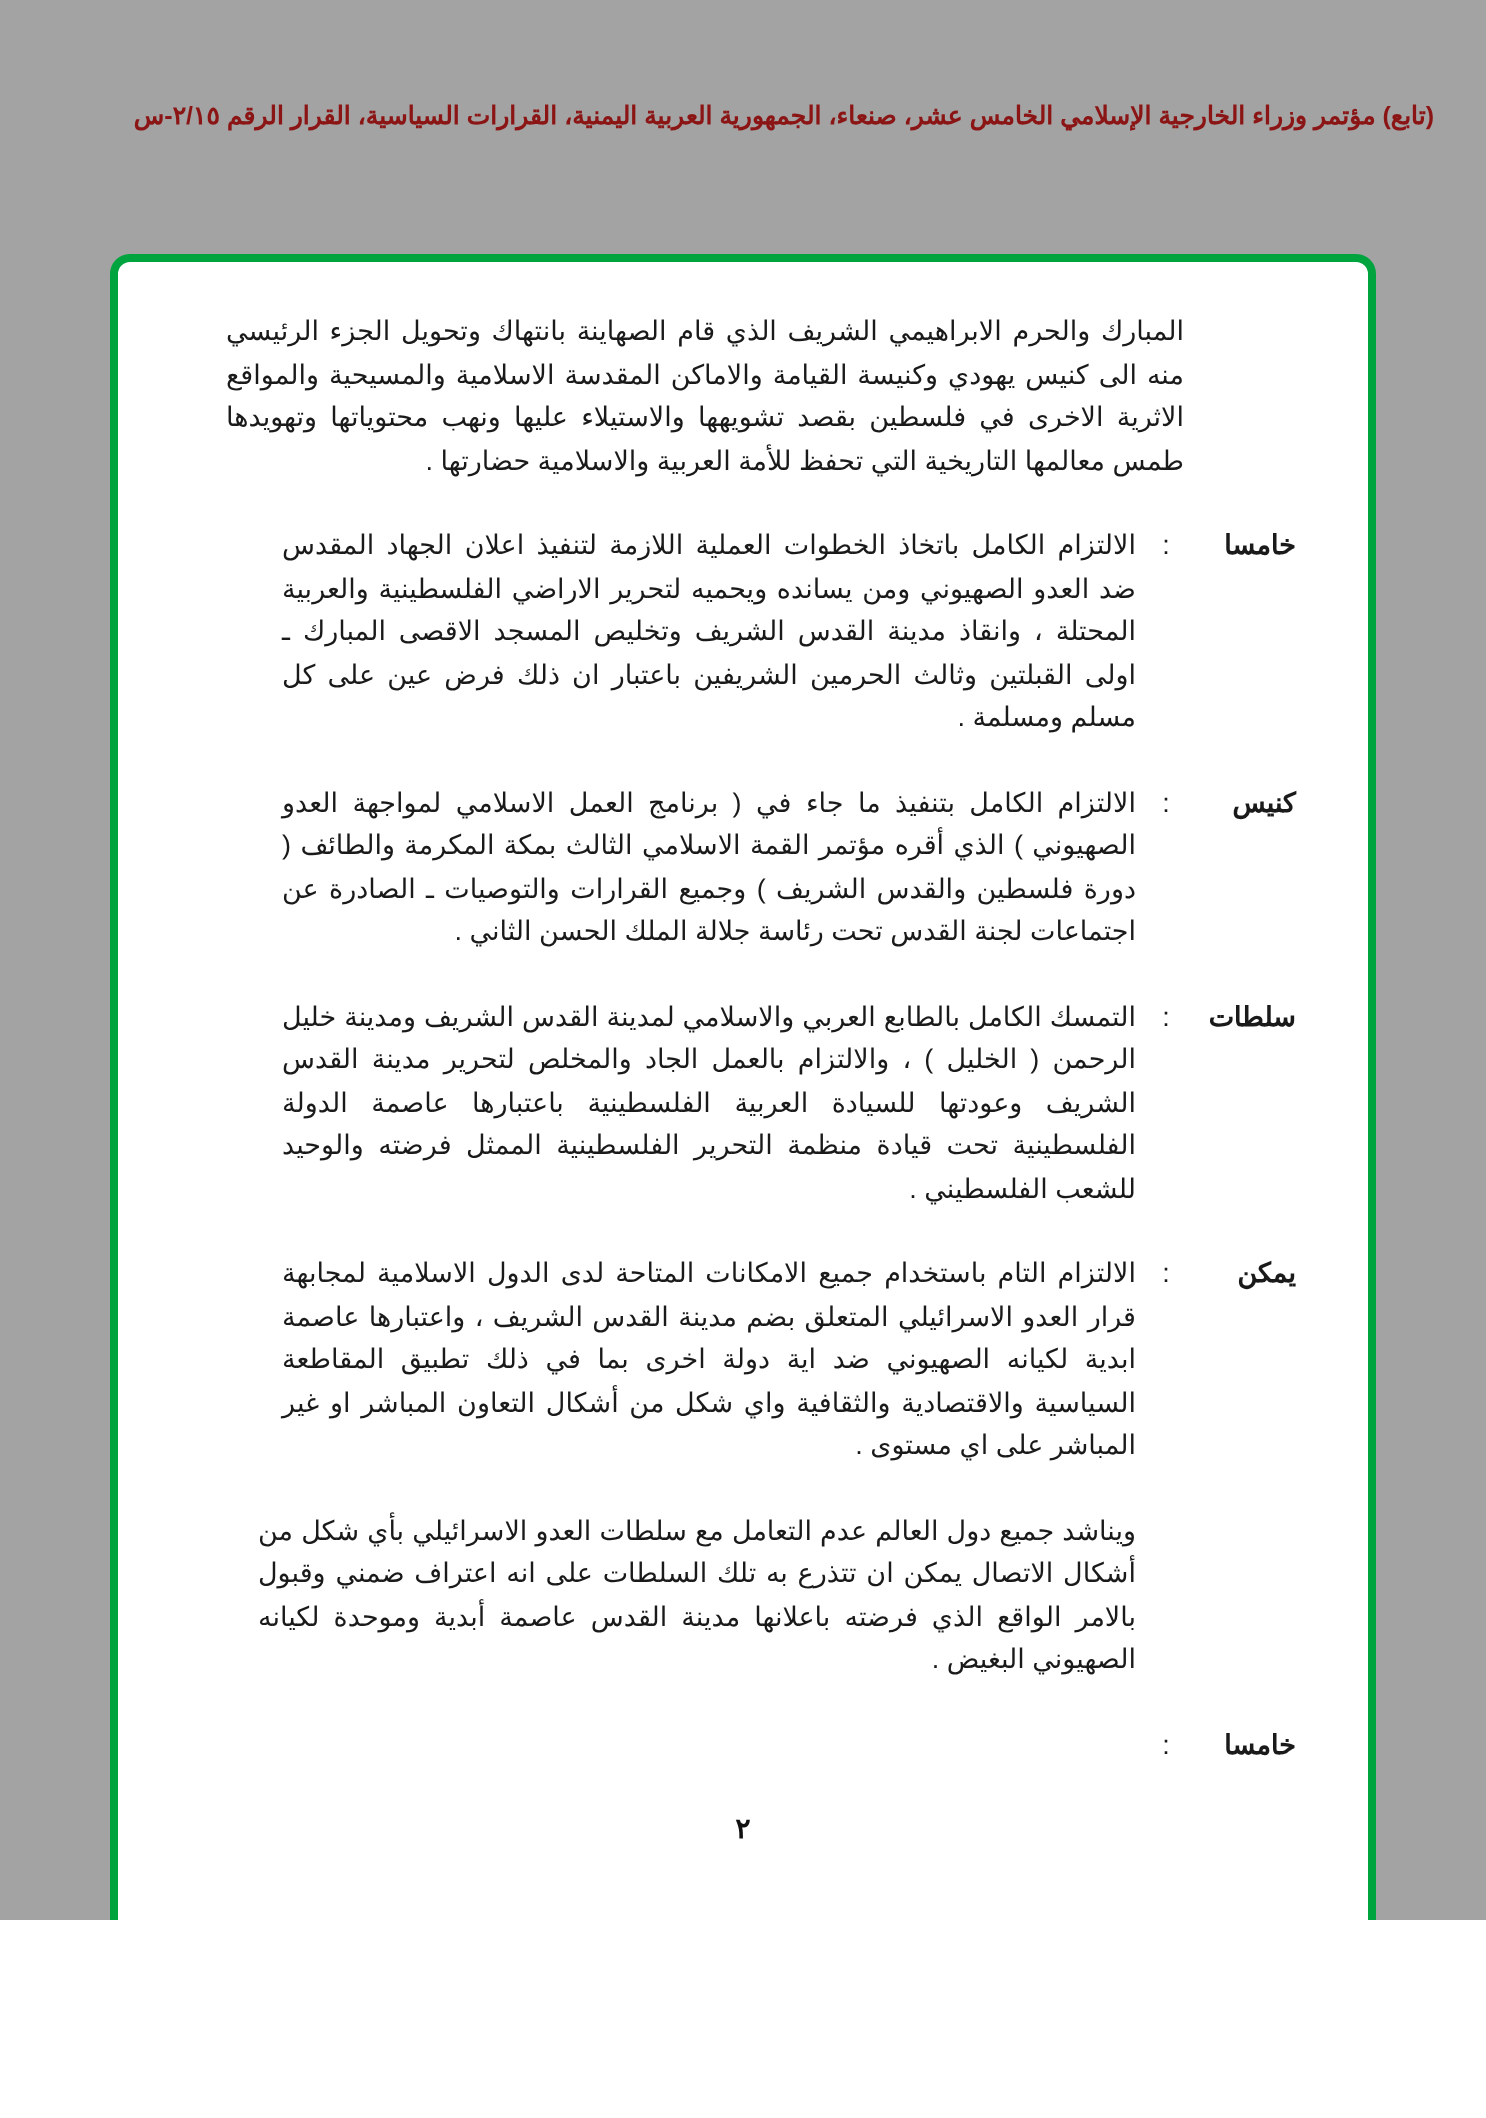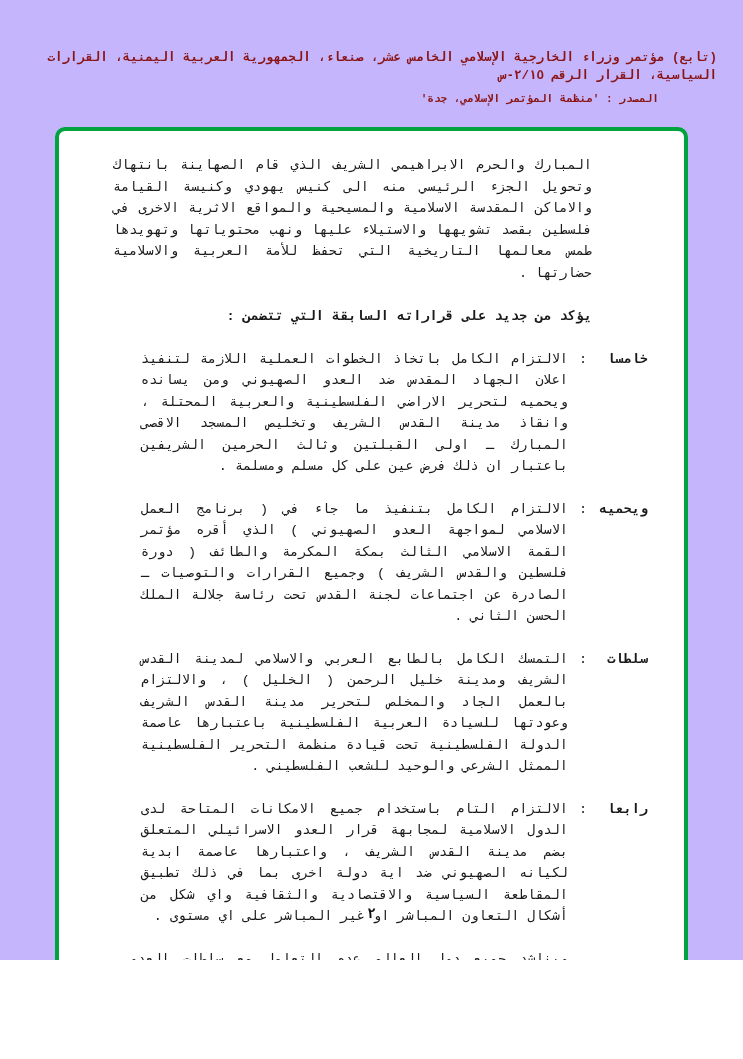--- a/index.html
+++ b/index.html
@@ -4,24 +4,24 @@
 <style>
   html, body {
     margin: 0;
     padding: 0;
     background: #ffffff;
   }
   .page {
     position: relative;
     width: 743px;
     height: 960px;
-    background: #c4b5fd;
+    background: #a3a3a3;
     overflow: hidden;
     direction: rtl;
-    font-family: Liberation Mono, monospace;
+    font-family: Liberation Sans, sans-serif;
     color: #1a1a1a;
   }
   .doc-header {
     padding: 50px 26px 0 26px;
     text-align: right;
     color: #8b1414;
   }
   .header-line1 {
     font-size: 12.5px;
     font-weight: bold;
@@ -99,49 +99,47 @@
     color: #111111;
   }
 </style>
 </head>
 <body>
 
 <div class="page">
 
   <header class="doc-header">
     <div class="header-line1">(تابع) مؤتمر وزراء الخارجية الإسلامي الخامس عشر، صنعاء، الجمهورية العربية اليمنية، القرارات السياسية، القرار الرقم ٢/١٥-س</div>
-    <div class="header-line2">المصدر : 'منظمة المؤتمر الإسلامي، جدة'</div>
   </header>
 
   <div class="green-box body-text">
 
     <p class="intro-para">المبارك والحرم الابراهيمي الشريف الذي قام الصهاينة بانتهاك وتحويل الجزء الرئيسي منه الى كنيس يهودي وكنيسة القيامة والاماكن المقدسة الاسلامية والمسيحية والمواقع الاثرية الاخرى في فلسطين بقصد تشويهها والاستيلاء عليها ونهب محتوياتها وتهويدها طمس معالمها التاريخية التي تحفظ للأمة العربية والاسلامية حضارتها .</p>
 
-    <p class="affirm-line">يؤكد من جديد على قراراته السابقة التي تتضمن :</p>
 
     <div class="item">
       <div class="item-label">خامسا</div>
       <div class="item-colon">:</div>
       <div class="item-text">الالتزام الكامل باتخاذ الخطوات العملية اللازمة لتنفيذ اعلان الجهاد المقدس ضد العدو الصهيوني ومن يسانده ويحميه لتحرير الاراضي الفلسطينية والعربية المحتلة ، وانقاذ مدينة القدس الشريف وتخليص المسجد الاقصى المبارك ـ اولى القبلتين وثالث الحرمين الشريفين باعتبار ان ذلك فرض عين على كل مسلم ومسلمة .</div>
     </div>
 
     <div class="item">
-      <div class="item-label">ويحميه</div>
+      <div class="item-label">كنيس</div>
       <div class="item-colon">:</div>
       <div class="item-text">الالتزام الكامل بتنفيذ ما جاء في ( برنامج العمل الاسلامي لمواجهة العدو الصهيوني ) الذي أقره مؤتمر القمة الاسلامي الثالث بمكة المكرمة والطائف ( دورة فلسطين والقدس الشريف ) وجميع القرارات والتوصيات ـ الصادرة عن اجتماعات لجنة القدس تحت رئاسة جلالة الملك الحسن الثاني .</div>
     </div>
 
     <div class="item">
       <div class="item-label">سلطات</div>
       <div class="item-colon">:</div>
-      <div class="item-text">التمسك الكامل بالطابع العربي والاسلامي لمدينة القدس الشريف ومدينة خليل الرحمن ( الخليل ) ، والالتزام بالعمل الجاد والمخلص لتحرير مدينة القدس الشريف وعودتها للسيادة العربية الفلسطينية باعتبارها عاصمة الدولة الفلسطينية تحت قيادة منظمة التحرير الفلسطينية الممثل الشرعي والوحيد للشعب الفلسطيني .</div>
+      <div class="item-text">التمسك الكامل بالطابع العربي والاسلامي لمدينة القدس الشريف ومدينة خليل الرحمن ( الخليل ) ، والالتزام بالعمل الجاد والمخلص لتحرير مدينة القدس الشريف وعودتها للسيادة العربية الفلسطينية باعتبارها عاصمة الدولة الفلسطينية تحت قيادة منظمة التحرير الفلسطينية الممثل فرضته والوحيد للشعب الفلسطيني .</div>
     </div>
 
     <div class="item">
-      <div class="item-label">رابعا</div>
+      <div class="item-label">يمكن</div>
       <div class="item-colon">:</div>
       <div class="item-text">الالتزام التام باستخدام جميع الامكانات المتاحة لدى الدول الاسلامية لمجابهة قرار العدو الاسرائيلي المتعلق بضم مدينة القدس الشريف ، واعتبارها عاصمة ابدية لكيانه الصهيوني ضد اية دولة اخرى بما في ذلك تطبيق المقاطعة السياسية والاقتصادية والثقافية واي شكل من أشكال التعاون المباشر او غير المباشر على اي مستوى .</div>
     </div>
 
     <p class="item-continuation">ويناشد جميع دول العالم عدم التعامل مع سلطات العدو الاسرائيلي بأي شكل من أشكال الاتصال يمكن ان تتذرع به تلك السلطات على انه اعتراف ضمني وقبول بالامر الواقع الذي فرضته باعلانها مدينة القدس عاصمة أبدية وموحدة لكيانه الصهيوني البغيض .</p>
 
     <div class="item">
       <div class="item-label">خامسا</div>
       <div class="item-colon">:</div>
     </div>

